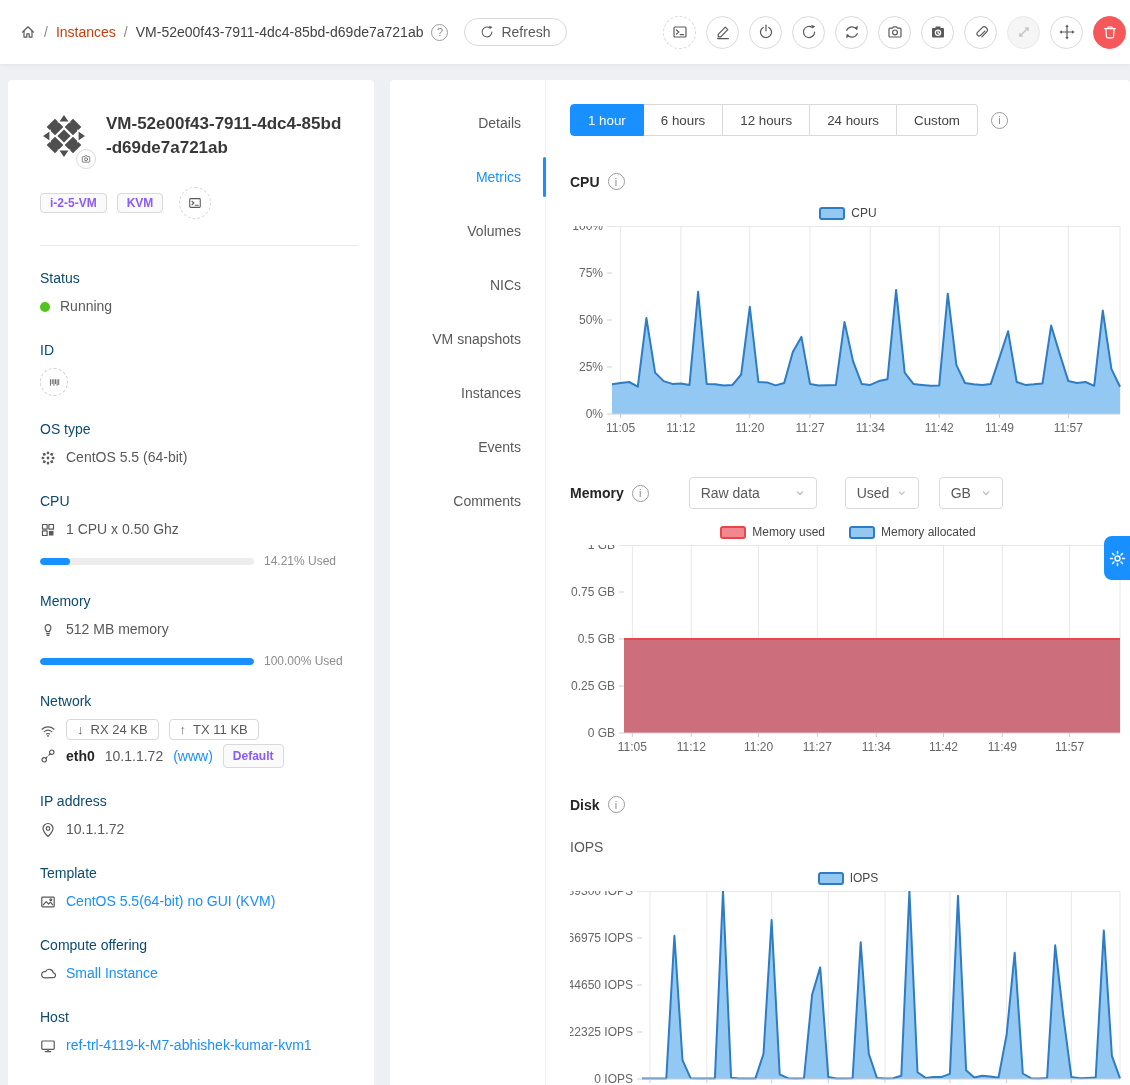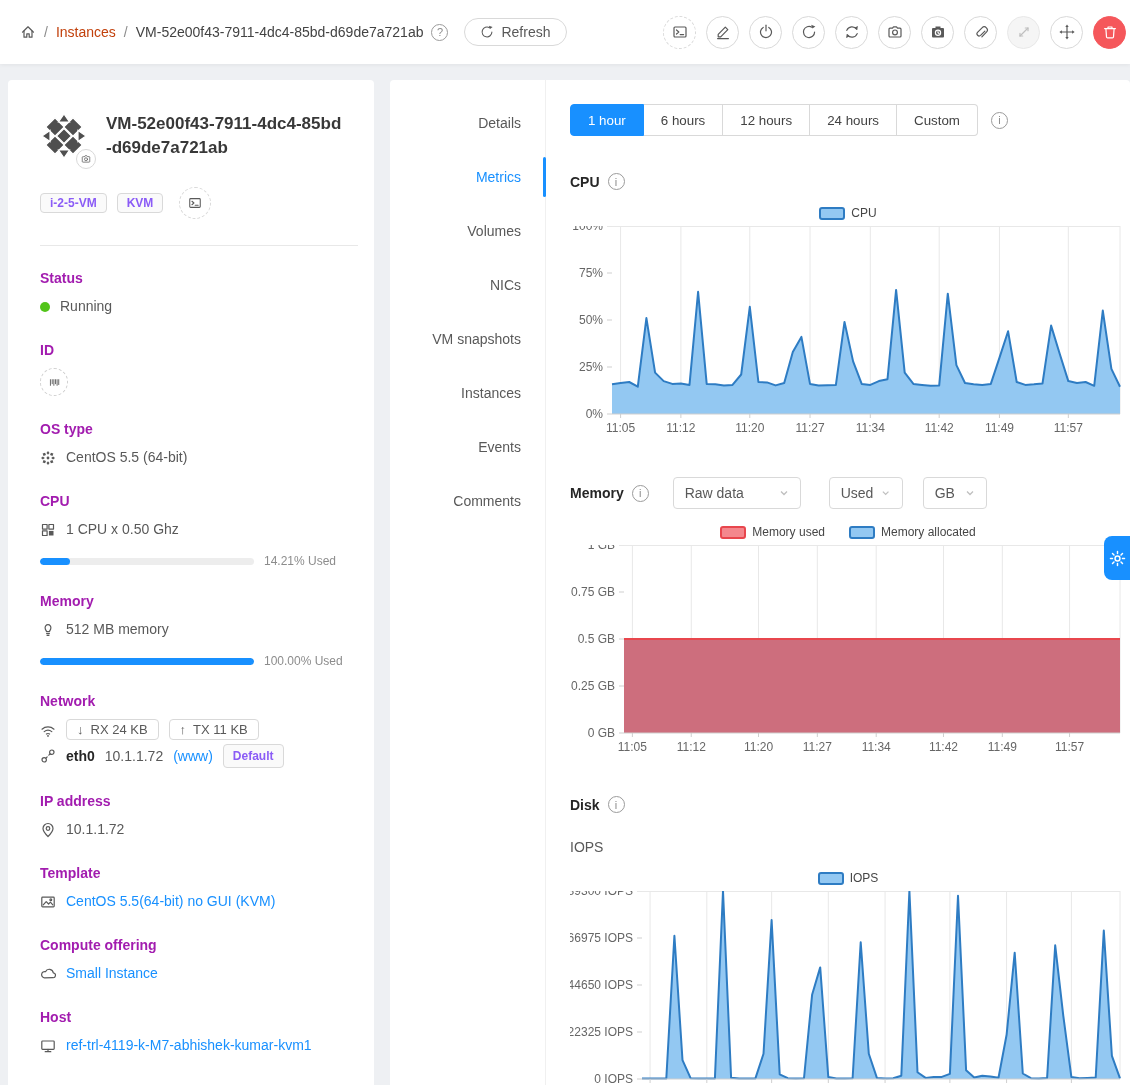--- a/index.html
+++ b/index.html
@@ -33,21 +33,21 @@
   .cam-badge { position:absolute; right:-8px; bottom:-6px; width:20px; height:20px; background:#fff;
     border:1px solid #d9d9d9; border-radius:50%; display:flex; align-items:center; justify-content:center;}
   .vm-title { margin-left:18px; font-size:17px; color:#383838; line-height:1.4; word-break:break-all; width:240px;}
   .tag-row { display:flex; align-items:center; gap:10px; margin-top:24px; }
   .tag { border:1px solid #d9d9d9; background:#fafafa; border-radius:4px; font-size:12px;
     padding:2px 9px; color:#8b5cf6;font-weight:bold; }
   .console-chip { width:32px; height:32px; border:1px dashed #d9d9d9; border-radius:50%;
     display:flex; align-items:center; justify-content:center; cursor:pointer; margin-left:6px;}
   .divider { border-top:1px solid #e8e8e8; margin:26px 0 24px 0; }
   .sec { margin-bottom:25px; }
-  .sec-label { font-weight:700; color:#a21caf; margin-bottom:10px; }
+  .sec-label { font-weight:400; color:#0c4a6e; margin-bottom:10px; }
   .val-row { display:flex; align-items:center; gap:10px; color:#595959; line-height:1.5;}
   .val-row + .val-row { margin-top:4px; }
   .dot { width:10px; height:10px; border-radius:50%; background:#52c41a; flex:0 0 auto;}
   .id-chip { width:28px; height:28px; border:1px dashed #d0d0d0; border-radius:50%;
     display:flex; align-items:center; justify-content:center; flex:0 0 auto;}
   a.link { color:#1890ff; text-decoration:none; cursor:pointer; }
   .progress-row { display:flex; align-items:center; gap:10px; margin-top:14px; }
   .ptrack { flex:1; height:7px; border-radius:4px; background:#ededed; overflow:hidden; }
   .pfill { height:100%; border-radius:4px; background:#1890ff; }
   .pused { font-size:12px; color:#8c8c8c; width:94px; flex:0 0 auto; }
@@ -70,21 +70,21 @@
   .seg-btn:first-child { border-left-width:1px; border-radius:4px 0 0 4px; }
   .seg-btn:last-child { border-radius:0 4px 4px 0; }
   .seg-btn.active { background:#1890ff; border-color:#1890ff; color:#fff; }
   .chart-block { margin-top:37px; }
   .sec-head { display:flex; align-items:center; gap:8px; }
   .sec-title { font-weight:700; color:#262626; }
   .sub-title { color:#595959; margin-top:26px; }
   .select { display:inline-flex; align-items:center; justify-content:space-between; gap:8px;
     border:1px solid #d9d9d9; border-radius:4px; height:32px; padding:0 11px; background:#fff;
     color:#595959; cursor:pointer; }
-  .select.w-raw { width:128px; margin-left:16px; }
+  .select.w-raw { width:128px; margin-left:32px; }
   .select.w-used { width:74px; margin-left:20px; }
   .select.w-unit { width:64px; margin-left:12px; }
   .chart-legend { display:flex; justify-content:center; gap:24px; margin:16px 0 6px 0;
     font-size:12px; color:#464646; }
   .lg-item { display:inline-flex; align-items:center; gap:6px; cursor:pointer; }
   .lg-swatch { width:26px; height:13px; border:2px solid; border-radius:3px; display:inline-block; }
   .chart { width:100%; height:214px; }
   .tick { font-family:"Liberation Sans", sans-serif; font-size:12px; fill:#666; }
   .float-gear { position:absolute; top:536px; right:0; width:26px; height:44px;
     background:#1890ff; border:none; border-radius:8px 0 0 8px; display:flex;

